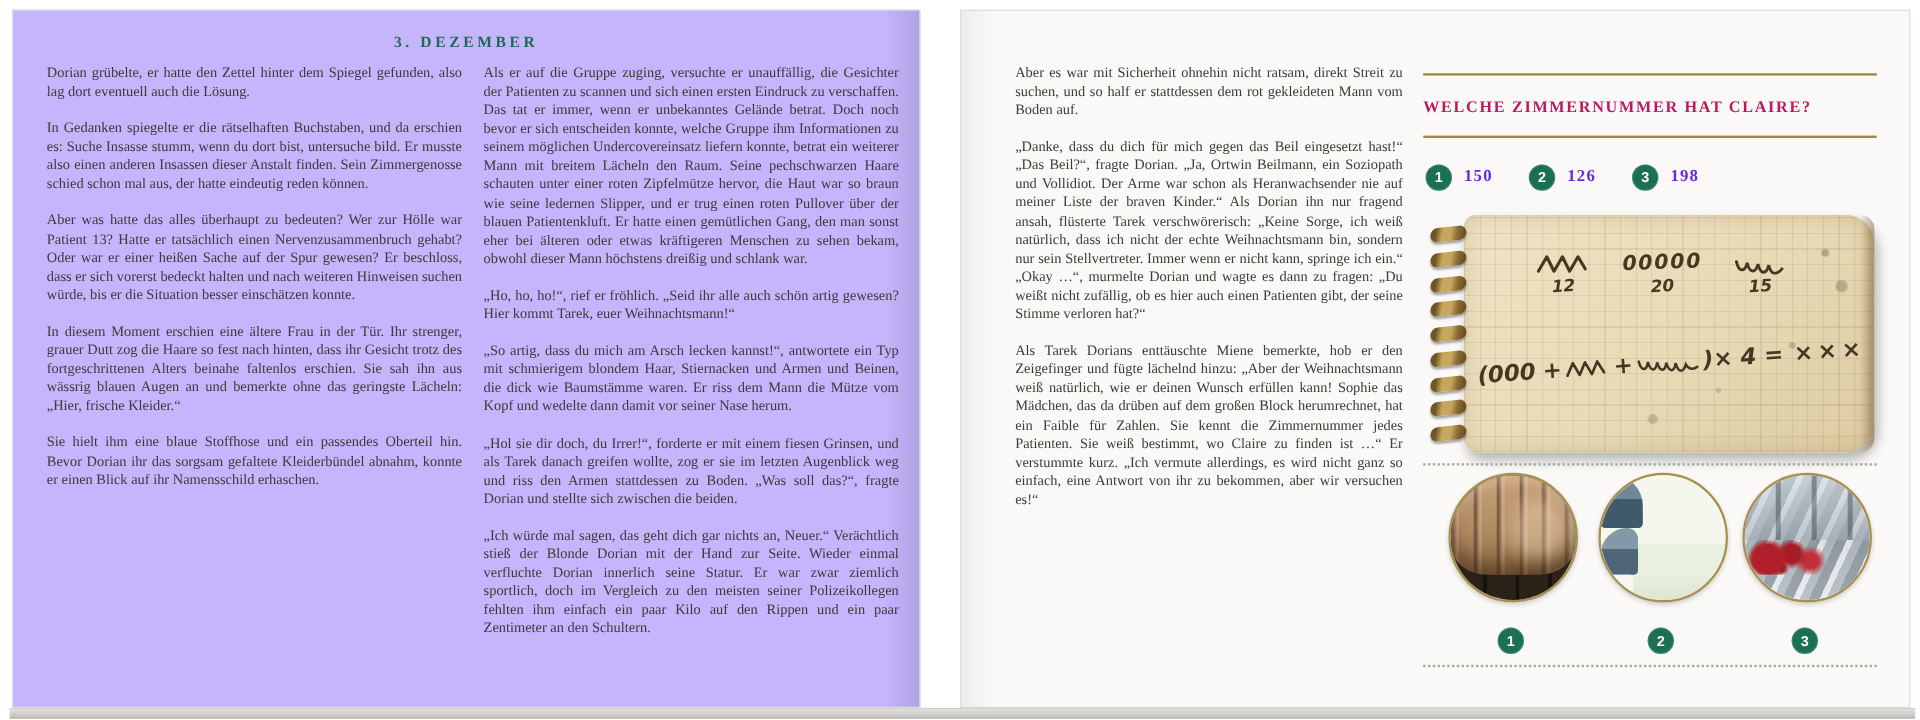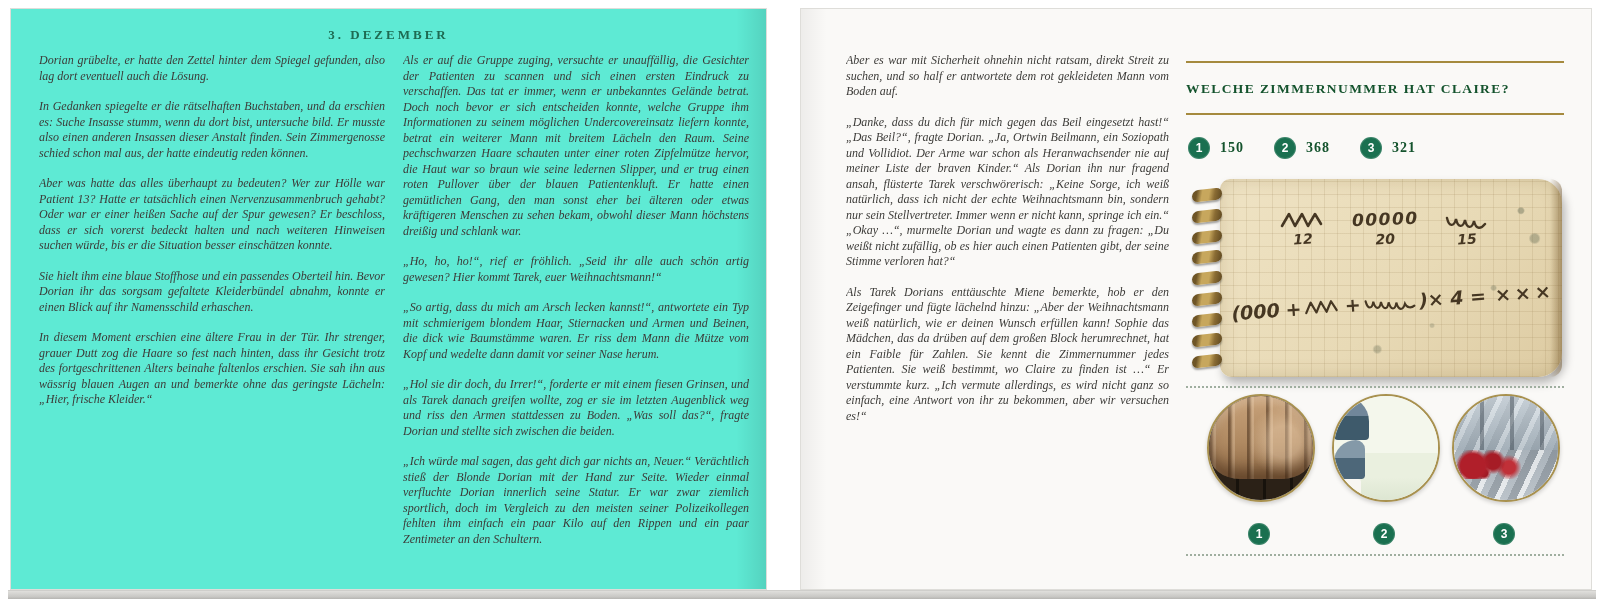--- a/index.html
+++ b/index.html
@@ -1,55 +1,55 @@
 <!DOCTYPE html>
 <html lang="de"><head>
 <meta charset="utf-8">
 <style>
   html,body{margin:0;padding:0;background:#ffffff;}
   .book{position:relative;width:1600px;height:600px;background:#ffffff;overflow:hidden;
         font-family:"Liberation Serif","DejaVu Serif",serif;}
 
   
-  .page{position:absolute;top:8px;height:582px;background:#5eead4;border:1px solid #deddd9;box-sizing:border-box;}
+  .page{position:absolute;top:8px;height:582px;background:#c4b5fd;border:1px solid #deddd9;box-sizing:border-box;}
   .page-left{left:10px;width:757px;}
   .page-right{left:800px;width:792px;background:#faf9f7;}
   .page-left::after{content:"";position:absolute;top:0;right:0;bottom:0;width:30px;
         background:linear-gradient(to right,rgba(0,0,0,0),rgba(0,0,0,0.10));}
   .page-right::before{content:"";position:absolute;top:0;left:0;bottom:0;width:26px;
         background:linear-gradient(to right,rgba(0,0,0,0.05),rgba(0,0,0,0));}
   .bottom-edge{position:absolute;left:8px;width:1588px;top:590px;height:8px;
         background:linear-gradient(180deg,#e0dfdc 0,#c9c8c5 70%,#b5b4b1 100%);border-top:1px solid #cfcecb;}
 
   
   .date-header{position:absolute;top:18px;left:0;width:100%;text-align:center;
         color:#1e6b52;font-size:13px;font-weight:700;letter-spacing:3px;}
 
   
   .col{position:absolute;top:44px;font-size:12px;line-height:15.5px;text-align:justify;
-        color:#3c3b38;overflow:hidden;height:508px;font-style:italic;}
+        color:#3c3b38;overflow:hidden;height:508px;}
   .col p{margin:0 0 15px 0;}
   .col p:last-child{margin-bottom:0;}
   .col-l1{left:28px;width:346px;}
   .col-l2{left:392px;width:346px;}
   .col-r{left:45px;width:323px;}
 
   
   .rule-gold{position:absolute;left:385px;width:378px;border-top:2px solid #a58a3e;}
   .rule-gold.r1{top:52px;}
   .rule-gold.r2{top:104px;}
   .puzzle-title{position:absolute;left:385px;top:72px;width:378px;
-        font-size:13.5px;font-weight:700;letter-spacing:1.4px;color:#14532d;}
+        font-size:13.5px;font-weight:700;letter-spacing:1.4px;color:#be185d;}
   .options{position:absolute;left:387px;top:128px;display:flex;align-items:center;}
   .option{display:flex;align-items:center;margin-right:30px;}
   .badge{width:22px;height:22px;border-radius:50%;background:#1a7050;color:#ffffff;
         font-family:"Liberation Sans",sans-serif;font-size:12px;font-weight:700;
         display:flex;align-items:center;justify-content:center;
         box-shadow:inset 0 0 0 1px rgba(255,255,255,0.15);}
-  .option-value{margin-left:10px;font-size:14px;font-weight:600;letter-spacing:1px;color:#14532d;text-align:center;}
+  .option-value{margin-left:10px;font-size:14px;font-weight:600;letter-spacing:1px;color:#6d28d9;text-align:center;}
 
   
   .notepad{position:absolute;left:393px;top:170px;width:368px;height:198px;}
   .paper{position:absolute;left:26px;right:0;top:0;bottom:0;border-radius:10px 24px 24px 12px;
         background:
           radial-gradient(circle at 88% 16%, rgba(104,110,86,0.45) 0 2.5px, rgba(104,110,86,0) 4px),
           radial-gradient(circle at 92% 30%, rgba(104,110,86,0.40) 0 4px, rgba(104,110,86,0) 6px),
           radial-gradient(circle at 80% 55%, rgba(104,110,86,0.35) 0 2px, rgba(104,110,86,0) 3.5px),
           radial-gradient(circle at 46% 86%, rgba(104,110,86,0.35) 0 3px, rgba(104,110,86,0) 5px),
           radial-gradient(circle at 62% 74%, rgba(104,110,86,0.28) 0 1.6px, rgba(104,110,86,0) 3px),
@@ -132,58 +132,58 @@
 
 <div class="book">
 
   <div class="page page-left">
     <div class="date-header">3. DEZEMBER</div>
 
     <div class="col col-l1">
       <p>Dorian grübelte, er hatte den Zettel hinter dem Spiegel gefunden, also lag dort eventuell auch die Lösung.</p>
       <p>In Gedanken spiegelte er die rätselhaften Buchstaben, und da erschien es: Suche Insasse stumm, wenn du dort bist, untersuche bild. Er musste also einen anderen Insassen dieser Anstalt finden. Sein Zimmergenosse schied schon mal aus, der hatte eindeutig reden können.</p>
       <p>Aber was hatte das alles überhaupt zu bedeuten? Wer zur Hölle war Patient 13? Hatte er tatsächlich einen Nervenzusammenbruch gehabt? Oder war er einer heißen Sache auf der Spur gewesen? Er beschloss, dass er sich vorerst bedeckt halten und nach weiteren Hinweisen suchen würde, bis er die Situation besser einschätzen konnte.</p>
+      <p>In diesem Moment erschien eine ältere Frau in der Tür. Ihr strenger, grauer Dutt zog die Haare so fest nach hinten, dass ihr Gesicht trotz des fortgeschrittenen Alters beinahe faltenlos erschien. Sie sah ihn aus wässrig blauen Augen an und bemerkte ohne das geringste Lächeln: „Hier, frische Kleider.“</p>
       <p>Sie hielt ihm eine blaue Stoffhose und ein passendes Oberteil hin. Bevor Dorian ihr das sorgsam gefaltete Kleiderbündel abnahm, konnte er einen Blick auf ihr Namensschild erhaschen.</p>
-      <p>In diesem Moment erschien eine ältere Frau in der Tür. Ihr strenger, grauer Dutt zog die Haare so fest nach hinten, dass ihr Gesicht trotz des fortgeschrittenen Alters beinahe faltenlos erschien. Sie sah ihn aus wässrig blauen Augen an und bemerkte ohne das geringste Lächeln: „Hier, frische Kleider.“</p>
     </div>
 
     <div class="col col-l2">
       <p>Als er auf die Gruppe zuging, versuchte er unauffällig, die Gesichter der Patienten zu scannen und sich einen ersten Eindruck zu verschaffen. Das tat er immer, wenn er unbekanntes Gelände betrat. Doch noch bevor er sich entscheiden konnte, welche Gruppe ihm Informationen zu seinem möglichen Undercovereinsatz liefern konnte, betrat ein weiterer Mann mit breitem Lächeln den Raum. Seine pechschwarzen Haare schauten unter einer roten Zipfelmütze hervor, die Haut war so braun wie seine ledernen Slipper, und er trug einen roten Pullover über der blauen Patientenkluft. Er hatte einen gemütlichen Gang, den man sonst eher bei älteren oder etwas kräftigeren Menschen zu sehen bekam, obwohl dieser Mann höchstens dreißig und schlank war.</p>
       <p>„Ho, ho, ho!“, rief er fröhlich. „Seid ihr alle auch schön artig gewesen? Hier kommt Tarek, euer Weihnachtsmann!“</p>
       <p>„So artig, dass du mich am Arsch lecken kannst!“, antwortete ein Typ mit schmierigem blondem Haar, Stiernacken und Armen und Beinen, die dick wie Baumstämme waren. Er riss dem Mann die Mütze vom Kopf und wedelte dann damit vor seiner Nase herum.</p>
       <p>„Hol sie dir doch, du Irrer!“, forderte er mit einem fiesen Grinsen, und als Tarek danach greifen wollte, zog er sie im letzten Augenblick weg und riss den Armen stattdessen zu Boden. „Was soll das?“, fragte Dorian und stellte sich zwischen die beiden.</p>
       <p>„Ich würde mal sagen, das geht dich gar nichts an, Neuer.“ Verächtlich stieß der Blonde Dorian mit der Hand zur Seite. Wieder einmal verfluchte Dorian innerlich seine Statur. Er war zwar ziemlich sportlich, doch im Vergleich zu den meisten seiner Polizeikollegen fehlten ihm einfach ein paar Kilo auf den Rippen und ein paar Zentimeter an den Schultern.</p>
     </div>
   </div>
 
   <div class="page page-right">
 
     <div class="col col-r">
-      <p>Aber es war mit Sicherheit ohnehin nicht ratsam, direkt Streit zu suchen, und so half er antwortete dem rot gekleideten Mann vom Boden auf.</p>
+      <p>Aber es war mit Sicherheit ohnehin nicht ratsam, direkt Streit zu suchen, und so half er stattdessen dem rot gekleideten Mann vom Boden auf.</p>
       <p>„Danke, dass du dich für mich gegen das Beil eingesetzt hast!“ „Das Beil?“, fragte Dorian. „Ja, Ortwin Beilmann, ein Soziopath und Vollidiot. Der Arme war schon als Heranwachsender nie auf meiner Liste der braven Kinder.“ Als Dorian ihn nur fragend ansah, flüsterte Tarek verschwörerisch: „Keine Sorge, ich weiß natürlich, dass ich nicht der echte Weihnachtsmann bin, sondern nur sein Stellvertreter. Immer wenn er nicht kann, springe ich ein.“ „Okay …“, murmelte Dorian und wagte es dann zu fragen: „Du weißt nicht zufällig, ob es hier auch einen Patienten gibt, der seine Stimme verloren hat?“</p>
       <p>Als Tarek Dorians enttäuschte Miene bemerkte, hob er den Zeigefinger und fügte lächelnd hinzu: „Aber der Weihnachtsmann weiß natürlich, wie er deinen Wunsch erfüllen kann! Sophie das Mädchen, das da drüben auf dem großen Block herumrechnet, hat ein Faible für Zahlen. Sie kennt die Zimmernummer jedes Patienten. Sie weiß bestimmt, wo Claire zu finden ist …“ Er verstummte kurz. „Ich vermute allerdings, es wird nicht ganz so einfach, eine Antwort von ihr zu bekommen, aber wir versuchen es!“</p>
 
     </div>
 
     <div class="rule-gold r1"></div>
     <div class="puzzle-title">WELCHE ZIMMERNUMMER HAT CLAIRE?</div>
     <div class="rule-gold r2"></div>
 
     <div class="options">
       <div class="option">
         <div class="badge">1</div>
         <div class="option-value">150</div>
       </div>
       <div class="option">
         <div class="badge">2</div>
-        <div class="option-value">368</div>
+        <div class="option-value">126</div>
       </div>
       <div class="option">
         <div class="badge">3</div>
-        <div class="option-value">321</div>
+        <div class="option-value">198</div>
       </div>
     </div>
 
     <div class="notepad">
       <div class="paper">
         <div class="legend">
           <div class="sym-group">
             <svg width="46" height="18" viewBox="0 0 46 18">
               <polyline points="2,15 9,3 15,15 22,3 28,15 35,3 41,13" fill="none" stroke="#463723" stroke-width="2.6" stroke-linecap="round" stroke-linejoin="round"></polyline>
             </svg>

